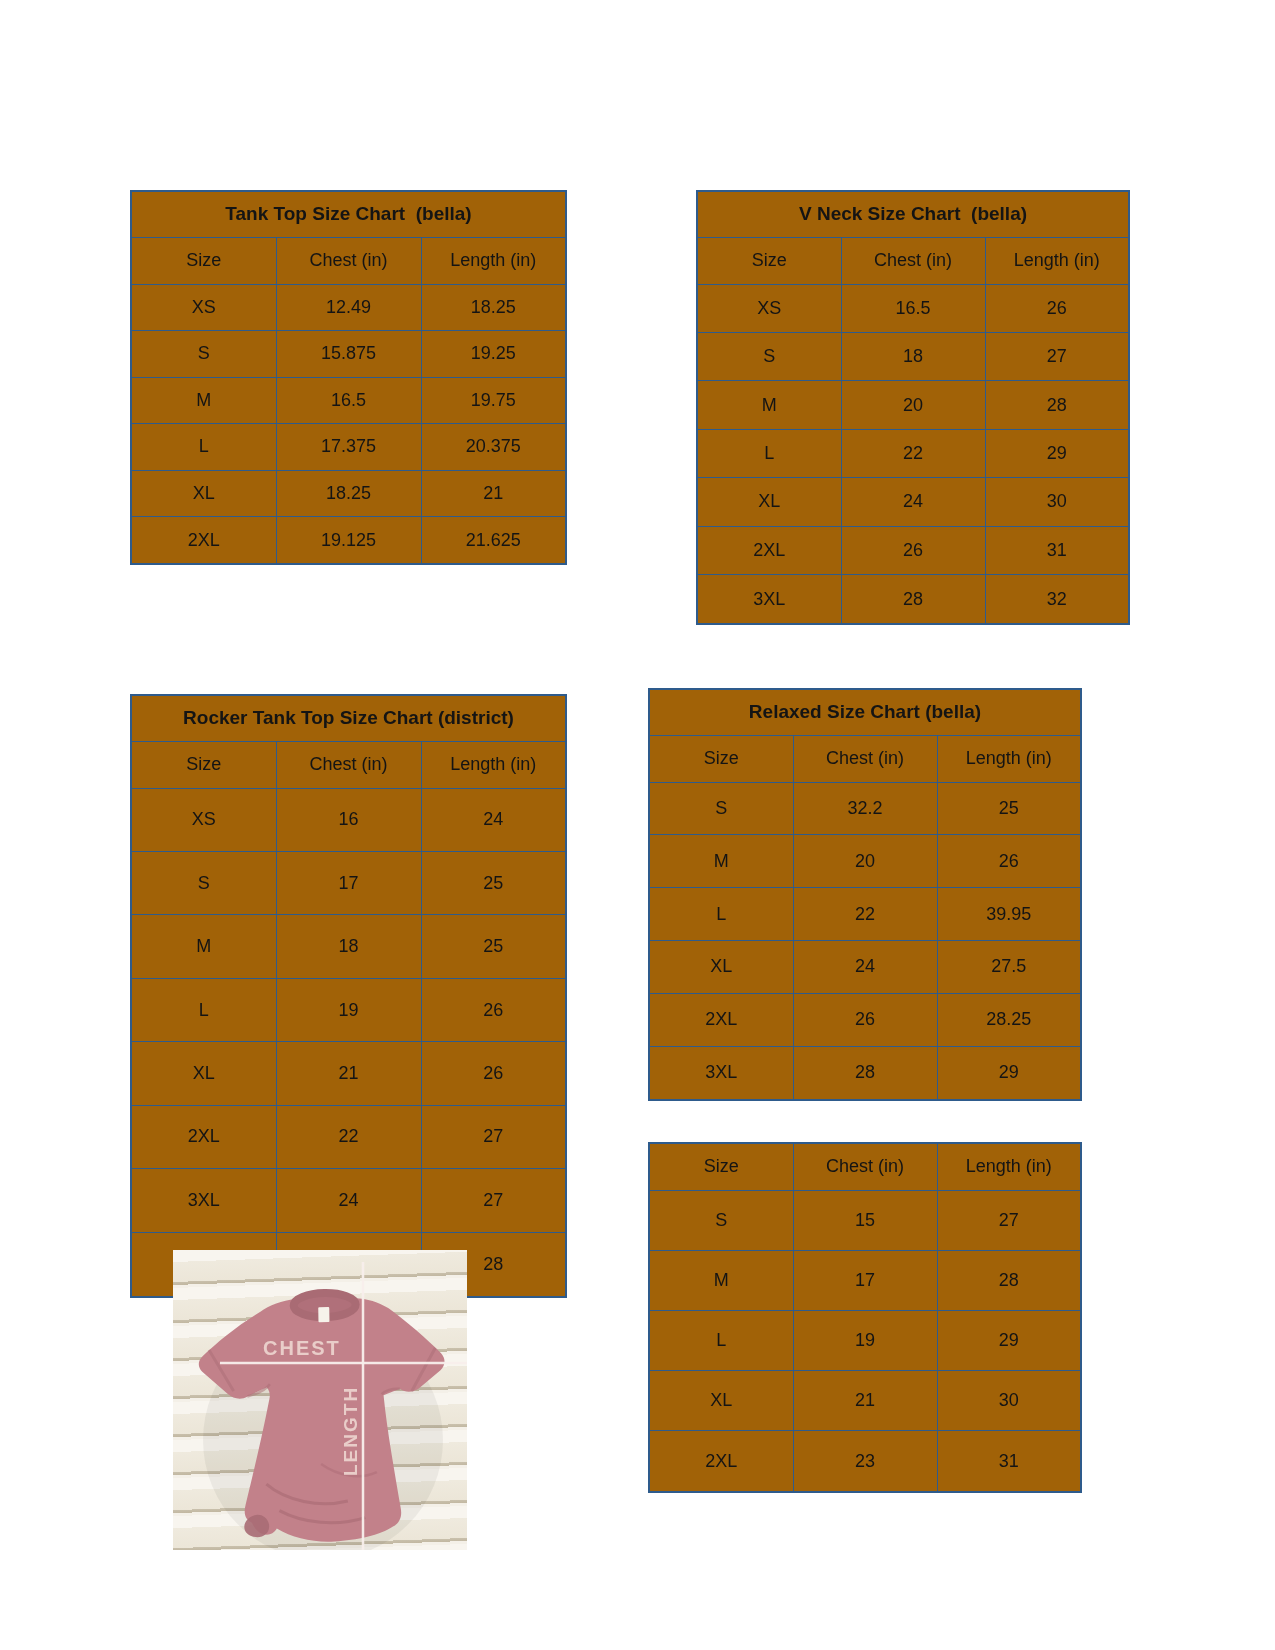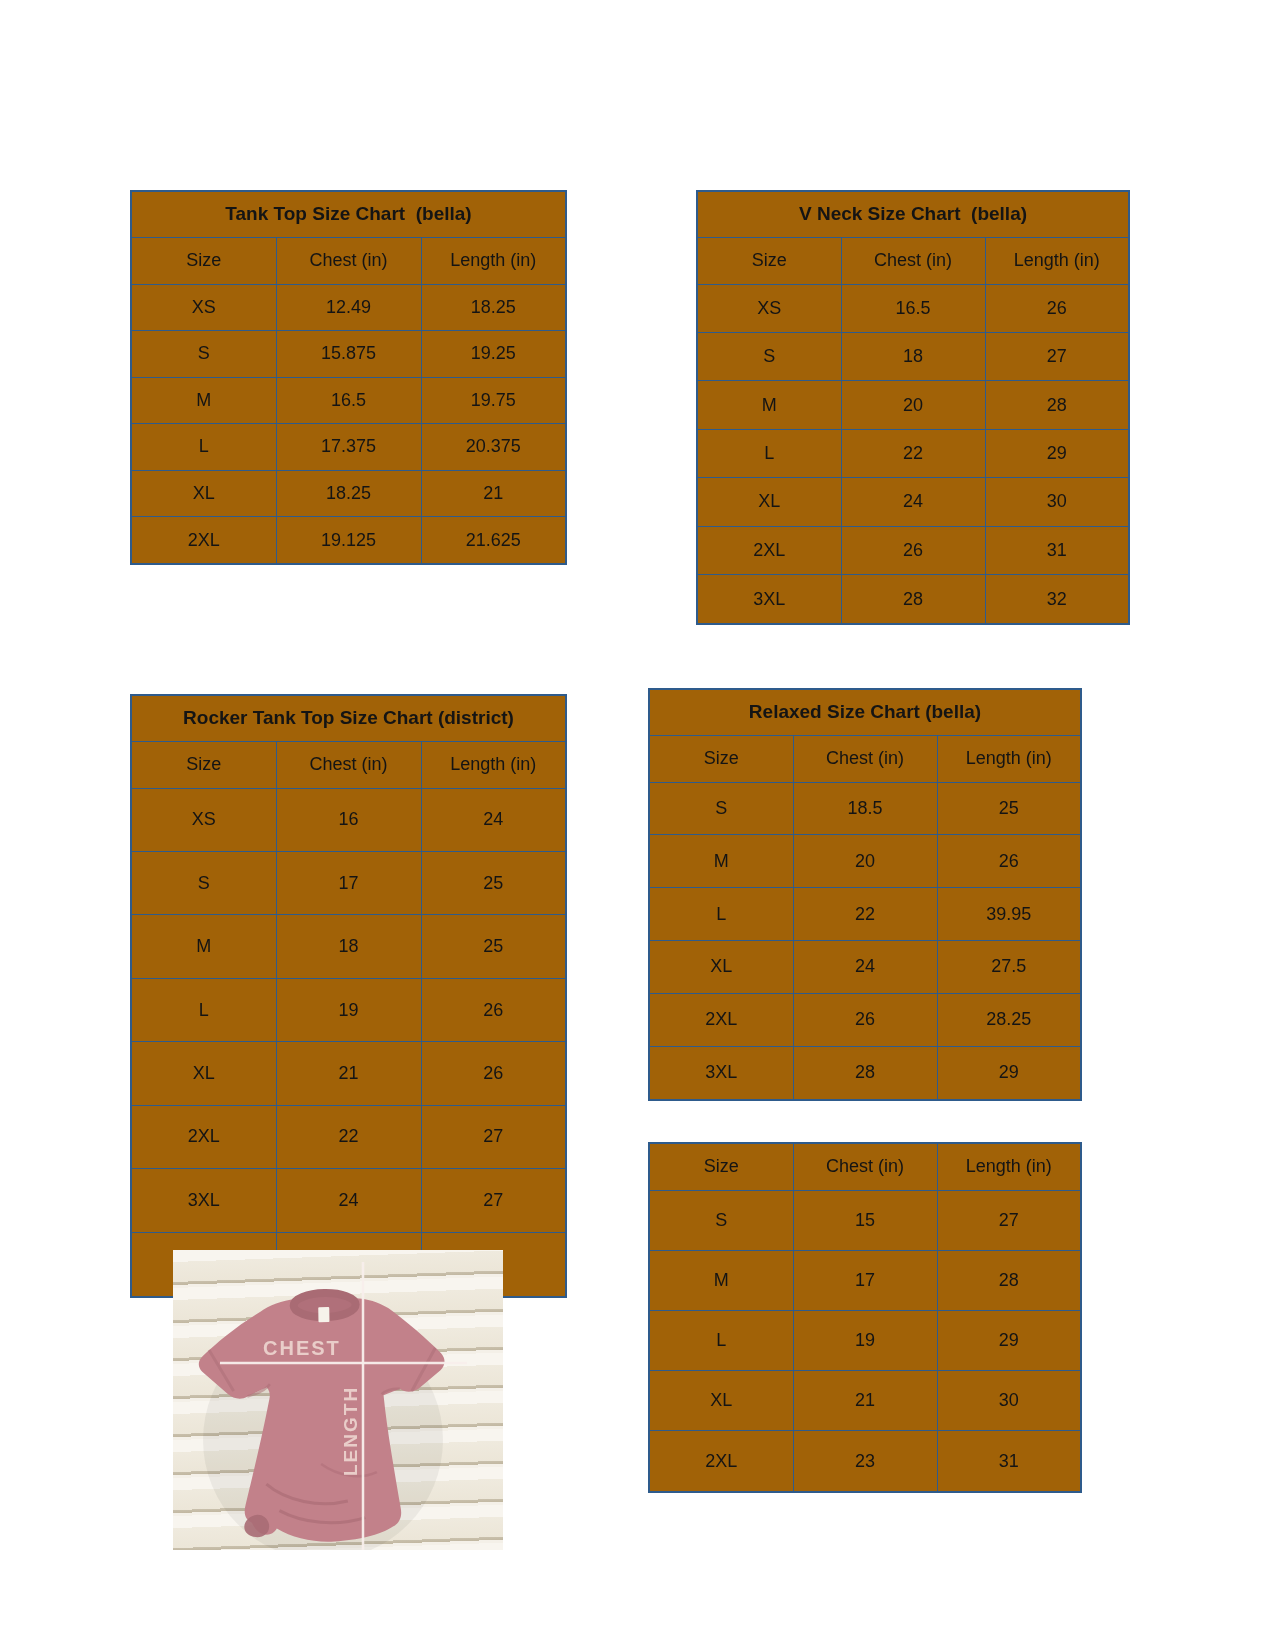--- a/index.html
+++ b/index.html
@@ -38,21 +38,20 @@
   .photo{
     position:absolute;left:173px;top:1250px;width:294px;height:300px;
     background:repeating-linear-gradient(
       178deg,
       #f8f5ef 0px, #f8f5ef 12px,
       #efeade 12px, #ece6d8 32px,
       #c9c0ac 32px, #c2b8a2 35px,
       #f4f0e8 35px, #f4f0e8 38px
     );
     overflow:hidden;
-    padding-left:36px;
   }
   .photo svg{position:absolute;left:0;top:0;}
 </style>
 </head>
 <body>
 
 <div class="canvas">
 
   <div class="size-table t0">
       <table>
@@ -207,21 +206,21 @@
           <tr class="title-row">
             <td colspan="3">Relaxed Size Chart (bella)</td>
           </tr>
           <tr class="header-row">
             <td>Size</td>
             <td>Chest (in)</td>
             <td>Length (in)</td>
           </tr>
           <tr>
             <td>S</td>
-            <td>18.5</td>
+            <td>32.2</td>
             <td>25</td>
           </tr>
           <tr>
             <td>M</td>
             <td>20</td>
             <td>26</td>
           </tr>
           <tr>
             <td>L</td>
             <td>22</td>

